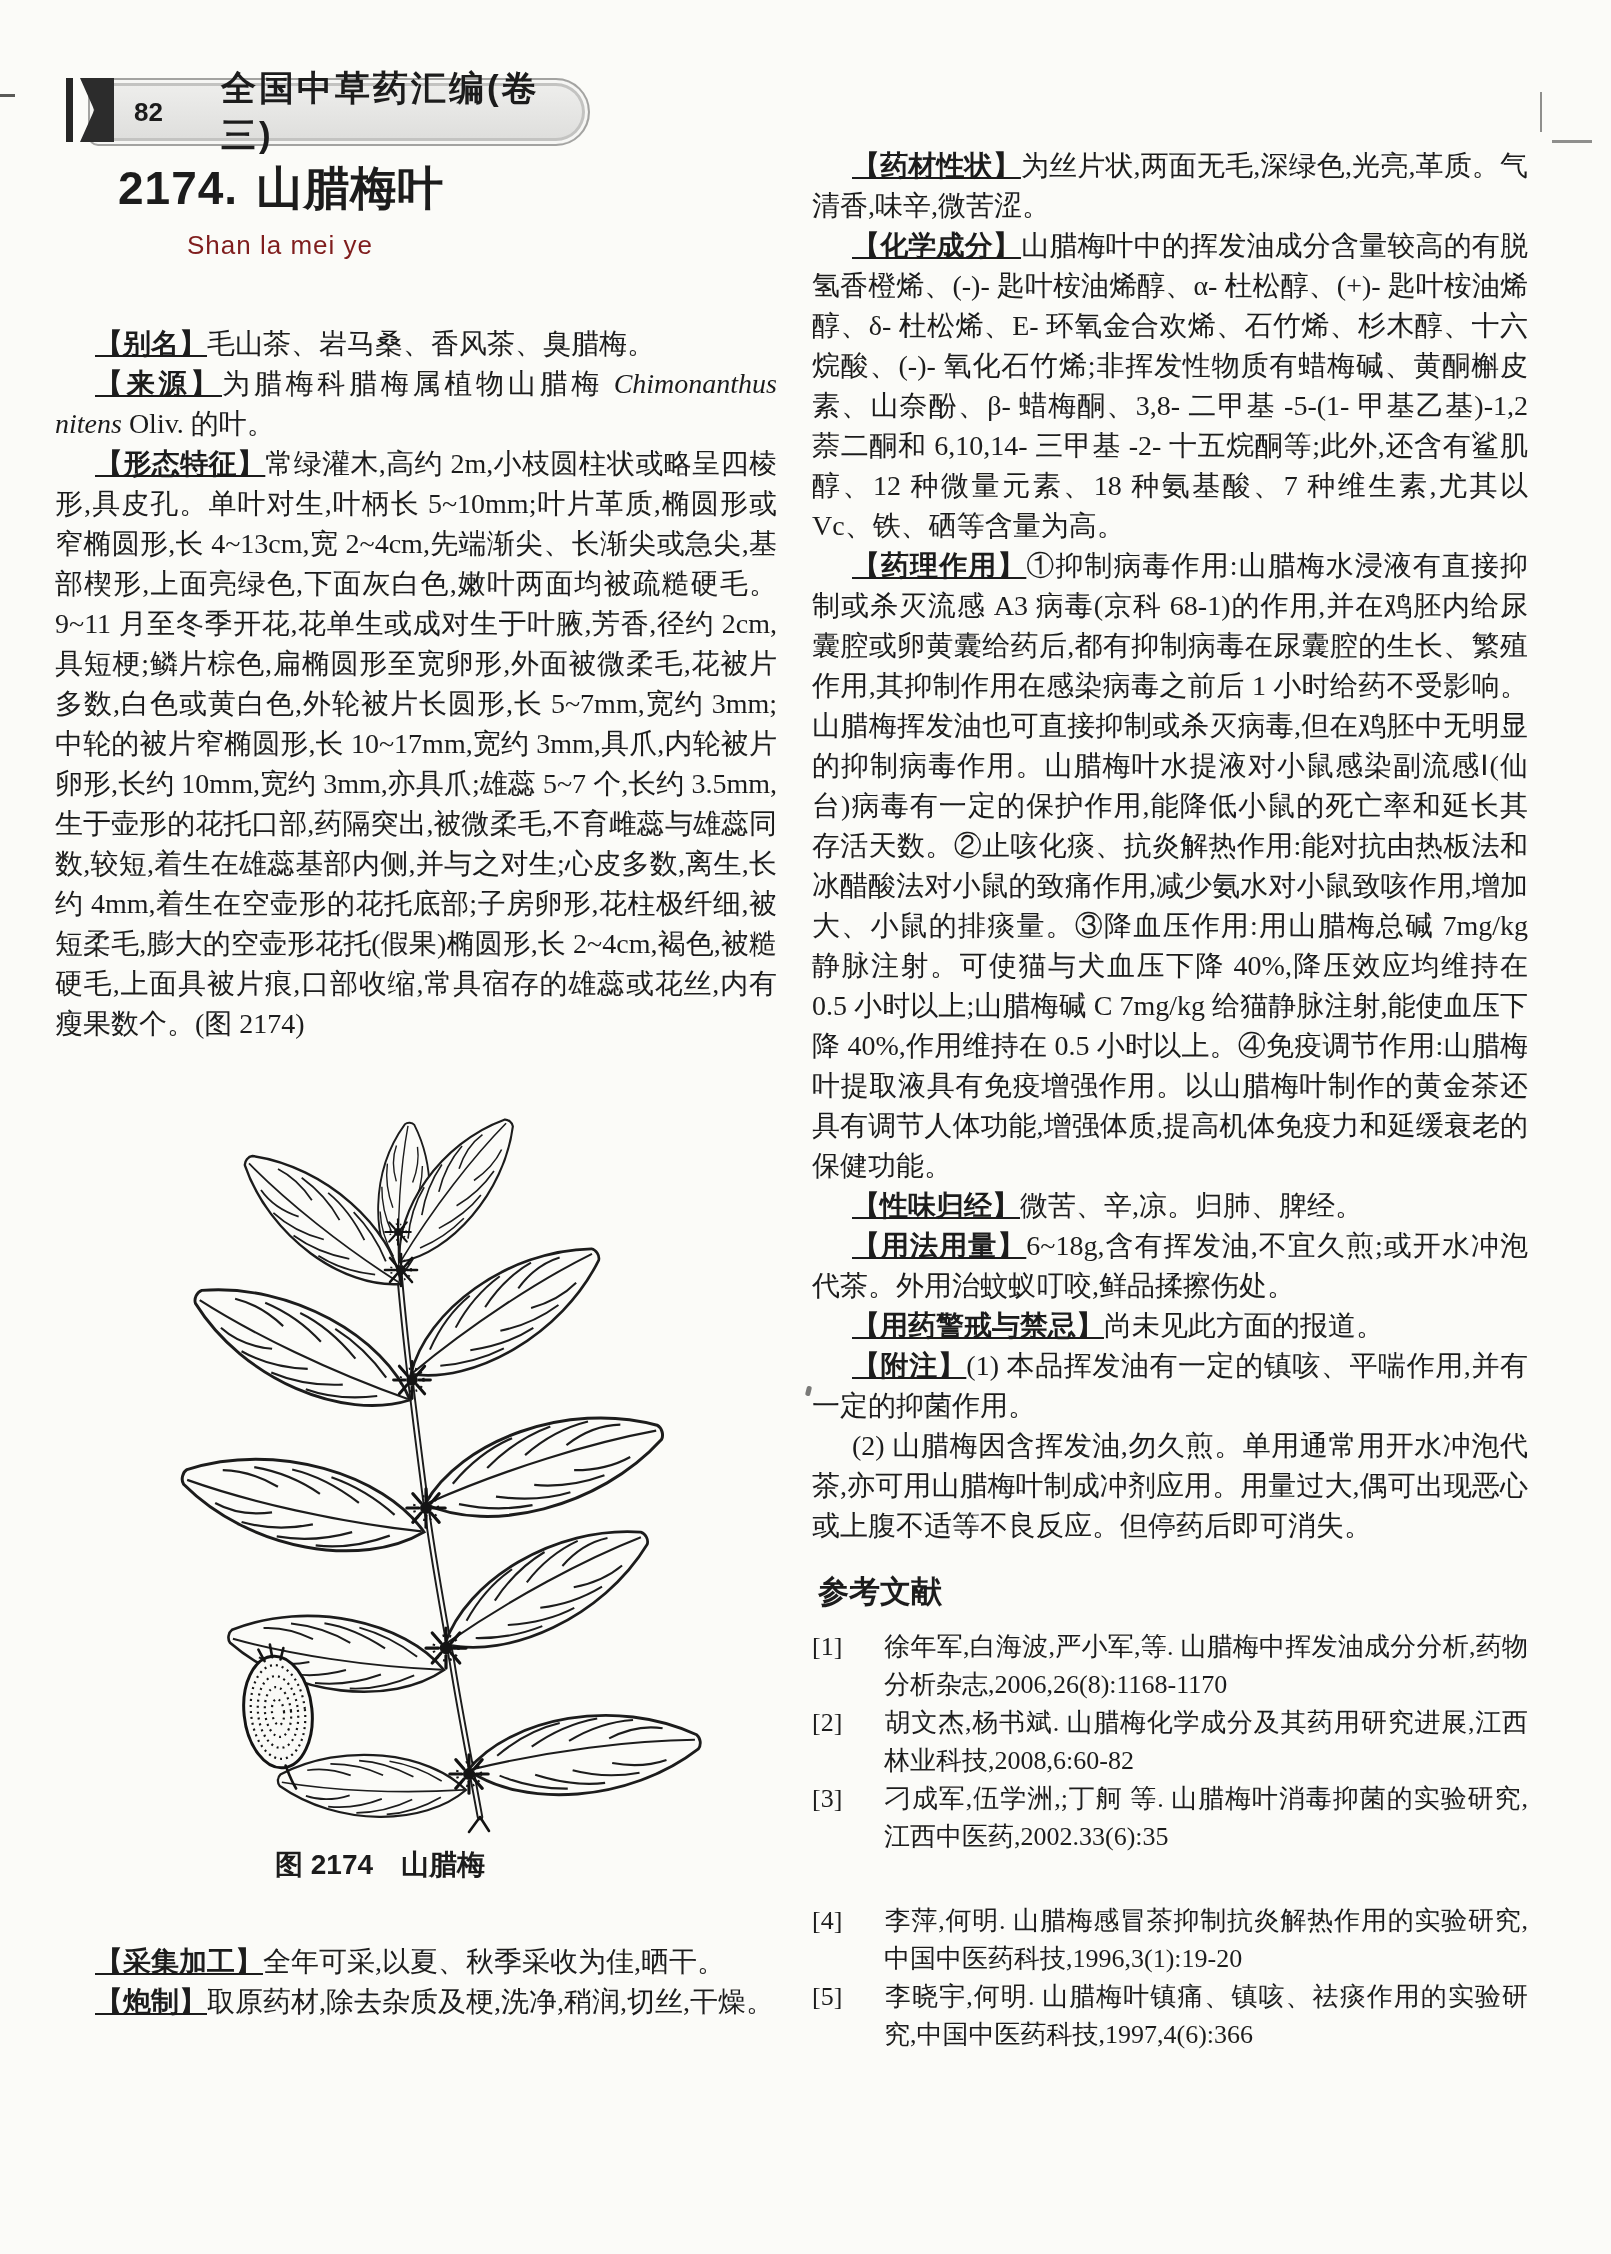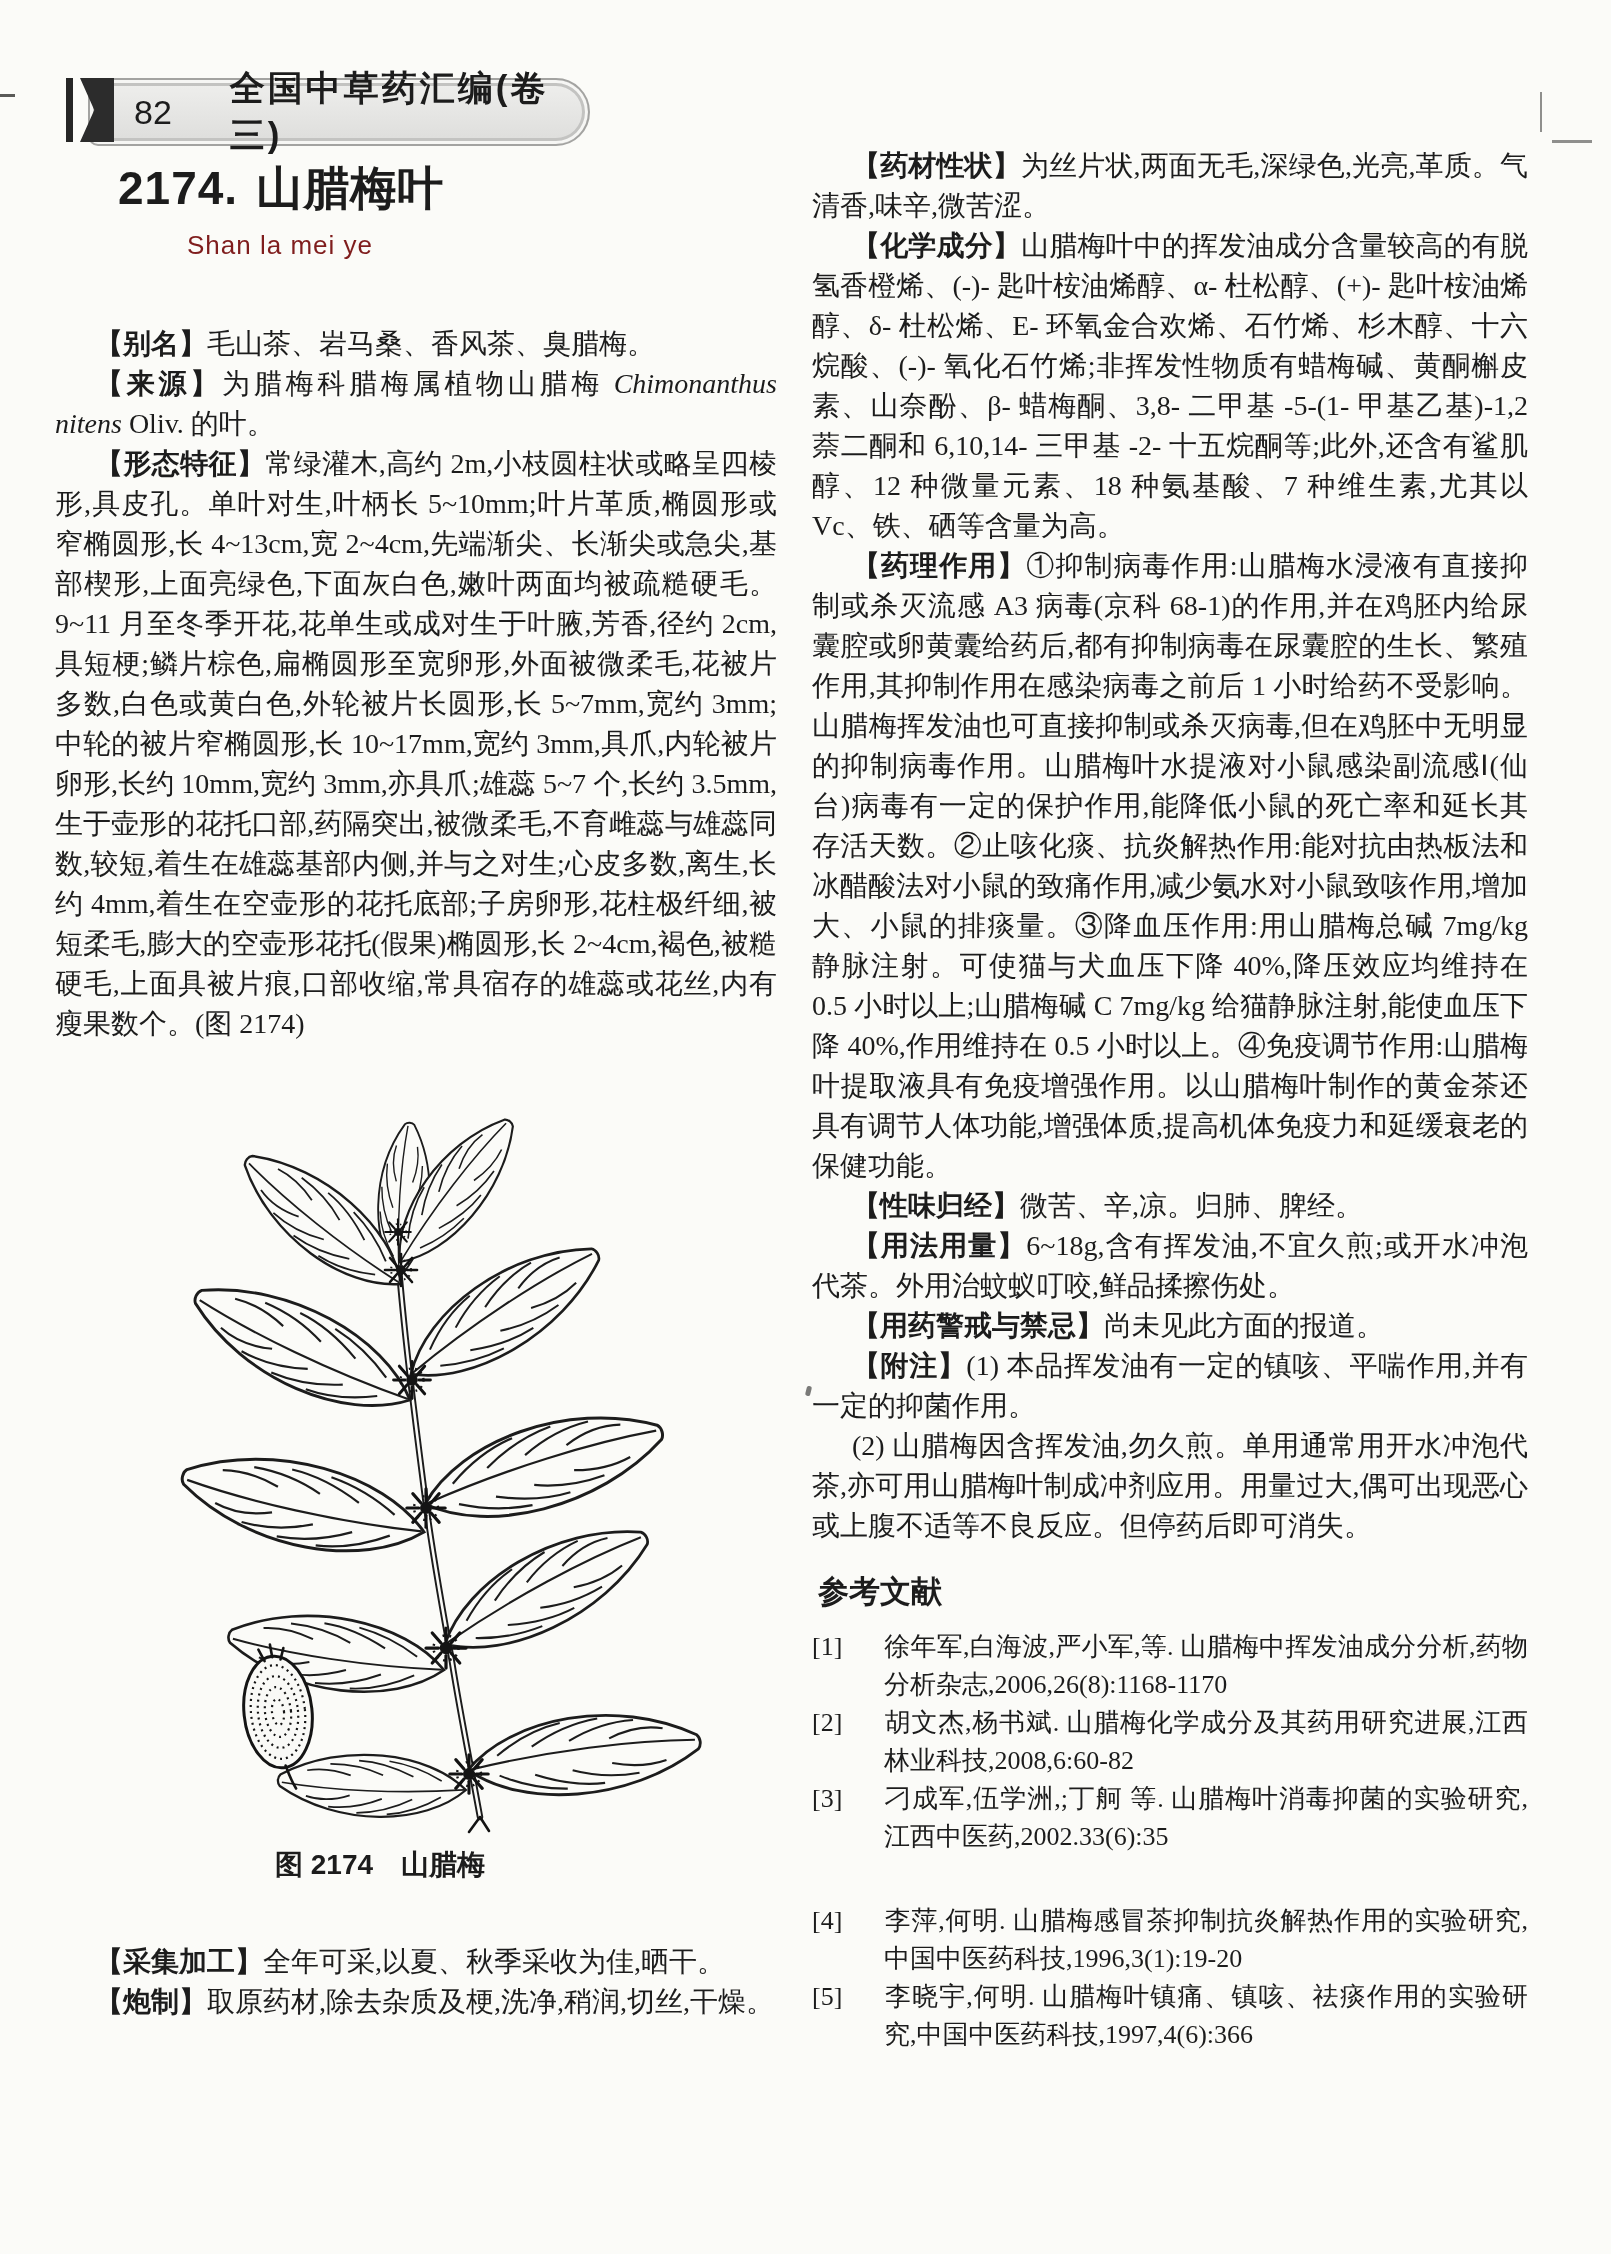--- a/index.html
+++ b/index.html
@@ -7,21 +7,21 @@
         font-family:"Liberation Serif",serif;color:#1c1c1c;}
   
   .hdr-bar{position:absolute;left:66px;top:78px;width:7px;height:64px;background:#262626;}
   .hdr-chevron{position:absolute;left:80px;top:78px;width:34px;height:64px;background:#2c2c2c;
         clip-path:polygon(0 0,100% 0,100% 100%,0 100%,42% 50%);z-index:3;}
   .hdr-banner{position:absolute;left:88px;top:78px;width:498px;height:64px;
         background:linear-gradient(#efefed,#dddddb);
         border:2px solid #a3a3a1;border-radius:10px 34px 34px 10px;
         box-shadow:inset 0 0 0 3px #f6f6f4, inset 0 0 0 6px #c3c3c1;
         display:flex;align-items:center;z-index:2;}
-  .hdr-num{font-family:"Liberation Sans",sans-serif;font-weight:normal;font-size:34px;margin-left:44px;}
+  .hdr-num{font-family:"Liberation Sans",sans-serif;font-weight:bold;font-size:26px;margin-left:44px;}
   .hdr-title{font-family:"Liberation Sans",sans-serif;font-weight:bold;font-size:35px;
         margin-left:58px;letter-spacing:3px;}
   
   .art-left-dash{position:absolute;left:0;top:94px;width:15px;height:3px;background:#5a5a58;}
   .art-v{position:absolute;left:1540px;top:92px;width:2px;height:40px;background:#8f8f8d;}
   .art-h{position:absolute;left:1552px;top:140px;width:40px;height:3px;background:#8f8f8d;}
   .art-c{position:absolute;left:806px;top:1386px;width:5px;height:10px;background:#7a7a78;
         border-radius:2px;transform:rotate(14deg);}
   
   .entry-title{position:absolute;left:118px;top:158px;font-family:"Liberation Sans",sans-serif;
@@ -29,21 +29,21 @@
   .entry-title .num{margin-right:18px;}
   .pinyin{position:absolute;left:120px;top:230px;width:320px;text-align:center;
         font-family:"Liberation Sans",sans-serif;font-size:26px;letter-spacing:1px;color:#7f1d1d;}
   
   .body-text{font-size:28px;line-height:40px;text-align:justify;}
   .col-left-top{position:absolute;left:55px;top:324px;width:722px;}
   .col-left-bottom{position:absolute;left:55px;top:1942px;width:722px;}
   .col-right{position:absolute;left:812px;top:146px;width:716px;}
   p.para{margin:0;text-indent:40px;}
   p.para-cont{margin:0;text-indent:40px;}
-  .lbl{font-family:"Liberation Sans",sans-serif;font-weight:bold;}
+  .lbl{font-family:"Liberation Sans",sans-serif;font-weight:bold;text-decoration:underline;}
   .latin{font-style:italic;}
   .gap-top{margin-top:22px;}
   
   .figure{position:absolute;left:128px;top:1112px;width:600px;height:722px;}
   .fig-caption{position:absolute;left:170px;top:1846px;width:420px;text-align:center;
         font-family:"Liberation Sans",sans-serif;font-weight:bold;font-size:28px;}
   
   .lf{fill:#fbfbf8;stroke:#1c1c1c;stroke-width:2.4;}
   .lv{fill:none;stroke:#1c1c1c;stroke-width:1.8;}
   .stem{fill:none;stroke:#1c1c1c;stroke-width:6.5;stroke-linecap:round;}

